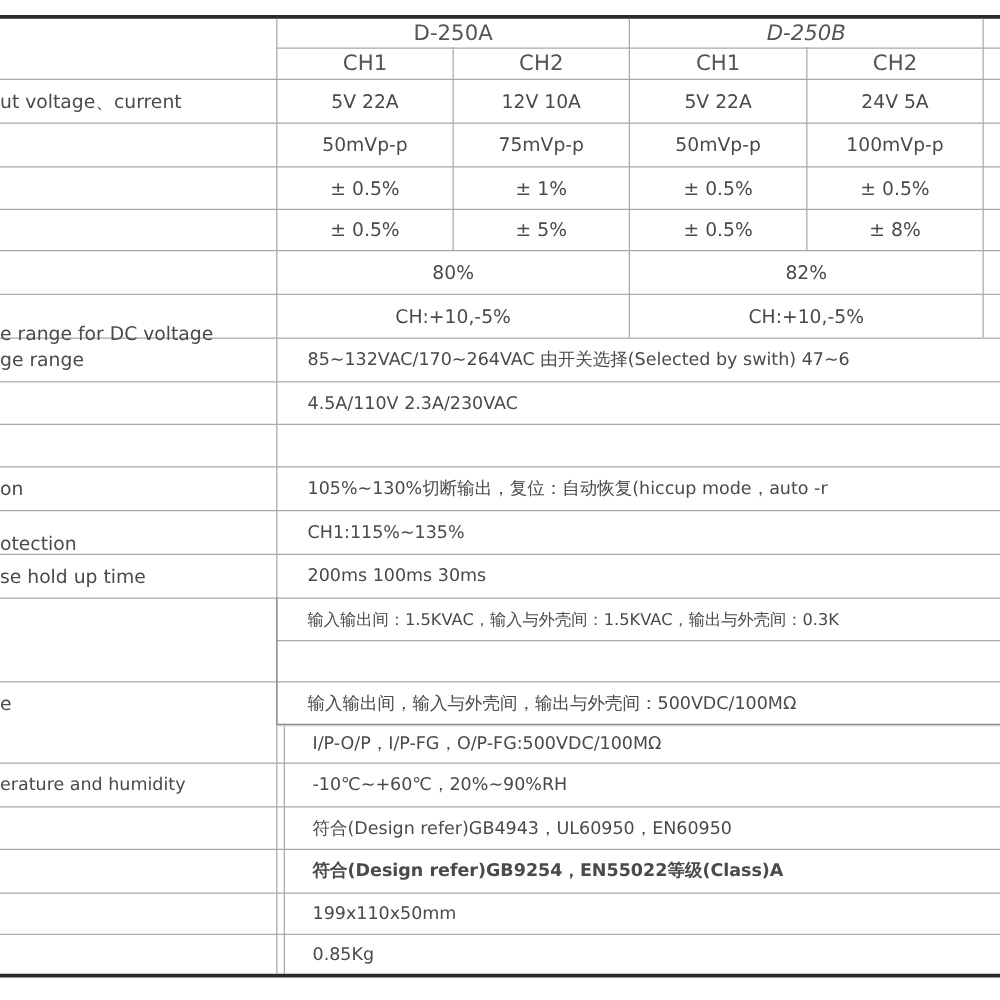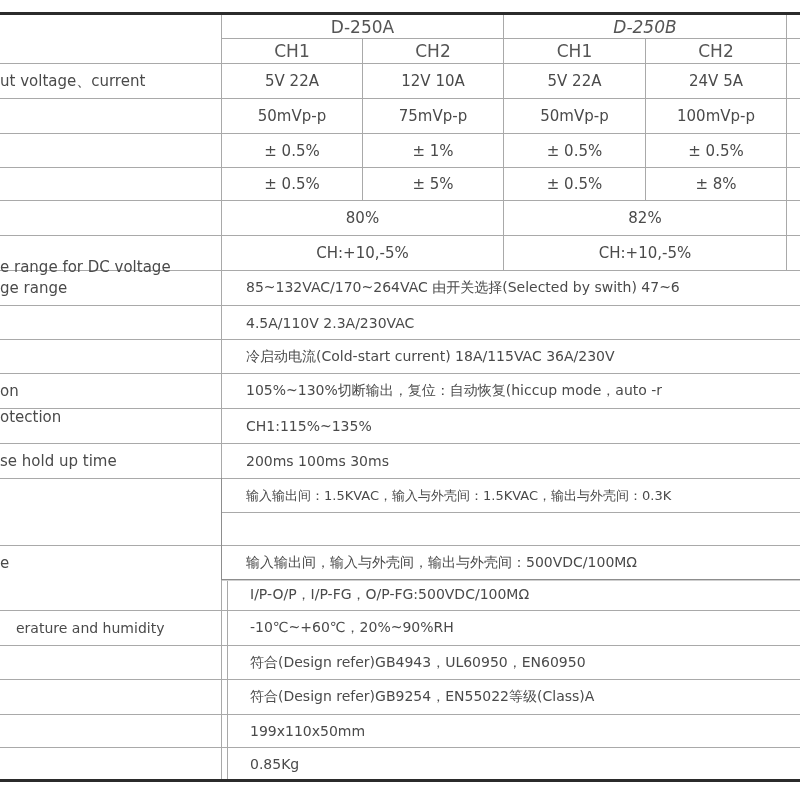--- a/index.html
+++ b/index.html
@@ -93,42 +93,41 @@
 
   <div class="cell lbl" style="left:0;top:250px;width:221px;height:34px;">e range for DC voltage</div>
   <div class="cell c" style="left:222px;top:236px;width:281px;height:34px;">CH:+10,-5%</div>
   <div class="cell c" style="left:504px;top:236px;width:282px;height:34px;">CH:+10,-5%</div>
 
   <div class="cell lbl" style="left:0;top:271px;width:221px;height:34px;">ge range</div>
   <div class="cell l sm" style="left:222px;top:271px;width:578px;height:34px;">85~132VAC/170~264VAC  由开关选择(Selected by swith) 47~6</div>
 
   <div class="cell l sm" style="left:222px;top:306px;width:578px;height:33px;">4.5A/110V    2.3A/230VAC</div>
 
-  <div class="cell l sm" style="left:222px;top:340px;width:578px;height:33px;">冷启动电流(Cold-start current) 18A/115VAC  36A/230V</div>
 
   <div class="cell lbl" style="left:0;top:374px;width:221px;height:34px;">on</div>
   <div class="cell l sm" style="left:222px;top:374px;width:578px;height:34px;">105%~130%切断输出，复位：自动恢复(hiccup mode，auto -r</div>
 
-  <div class="cell lbl" style="left:0;top:400px;width:221px;height:34px;">otection</div>
+  <div class="cell lbl" style="left:0;top:418px;width:221px;height:34px;">otection</div>
   <div class="cell l sm" style="left:222px;top:409px;width:578px;height:34px;">CH1:115%~135%</div>
 
   <div class="cell lbl" style="left:0;top:444px;width:221px;height:34px;">se hold up time</div>
   <div class="cell l sm" style="left:222px;top:444px;width:578px;height:34px;">200ms  100ms  30ms</div>
 
   <div class="cell l sm" style="left:222px;top:479px;width:578px;height:33px;font-size:13px;">输入输出间：1.5KVAC，输入与外壳间：1.5KVAC，输出与外壳间：0.3K</div>
 
 
   <div class="cell lbl" style="left:0;top:546px;width:221px;height:33px;">e</div>
   <div class="cell l sm" style="left:222px;top:546px;width:578px;height:33px;">输入输出间，输入与外壳间，输出与外壳间：500VDC/100MΩ</div>
 
   <div class="cell l sm" style="left:228px;top:580px;width:572px;height:30px;padding-left:22px;">I/P-O/P，I/P-FG，O/P-FG:500VDC/100MΩ</div>
 
-  <div class="cell lbl" style="left:16px;top:611px;width:221px;height:34px;font-size:14px;">erature and humidity</div>
+  <div class="cell lbl" style="left:0;top:611px;width:221px;height:34px;font-size:14px;">erature and humidity</div>
   <div class="cell l sm" style="left:228px;top:611px;width:572px;height:34px;padding-left:22px;">-10℃~+60℃，20%~90%RH</div>
 
   <div class="cell l sm" style="left:228px;top:646px;width:572px;height:33px;padding-left:22px;">符合(Design refer)GB4943，UL60950，EN60950</div>
 
-  <div class="cell l sm" style="left:228px;top:680px;width:572px;height:34px;padding-left:22px;">符合(Design refer)GB9254，EN55022等级(Class)A</div>
+  <div class="cell l sm" style="left:228px;top:680px;width:572px;height:34px;padding-left:22px;font-weight:bold;">符合(Design refer)GB9254，EN55022等级(Class)A</div>
 
   <div class="cell l sm" style="left:228px;top:715px;width:572px;height:32px;padding-left:22px;">199x110x50mm</div>
 
   <div class="cell l sm" style="left:228px;top:748px;width:572px;height:31px;padding-left:22px;">0.85Kg</div>
 </div>
 
 </body></html>

